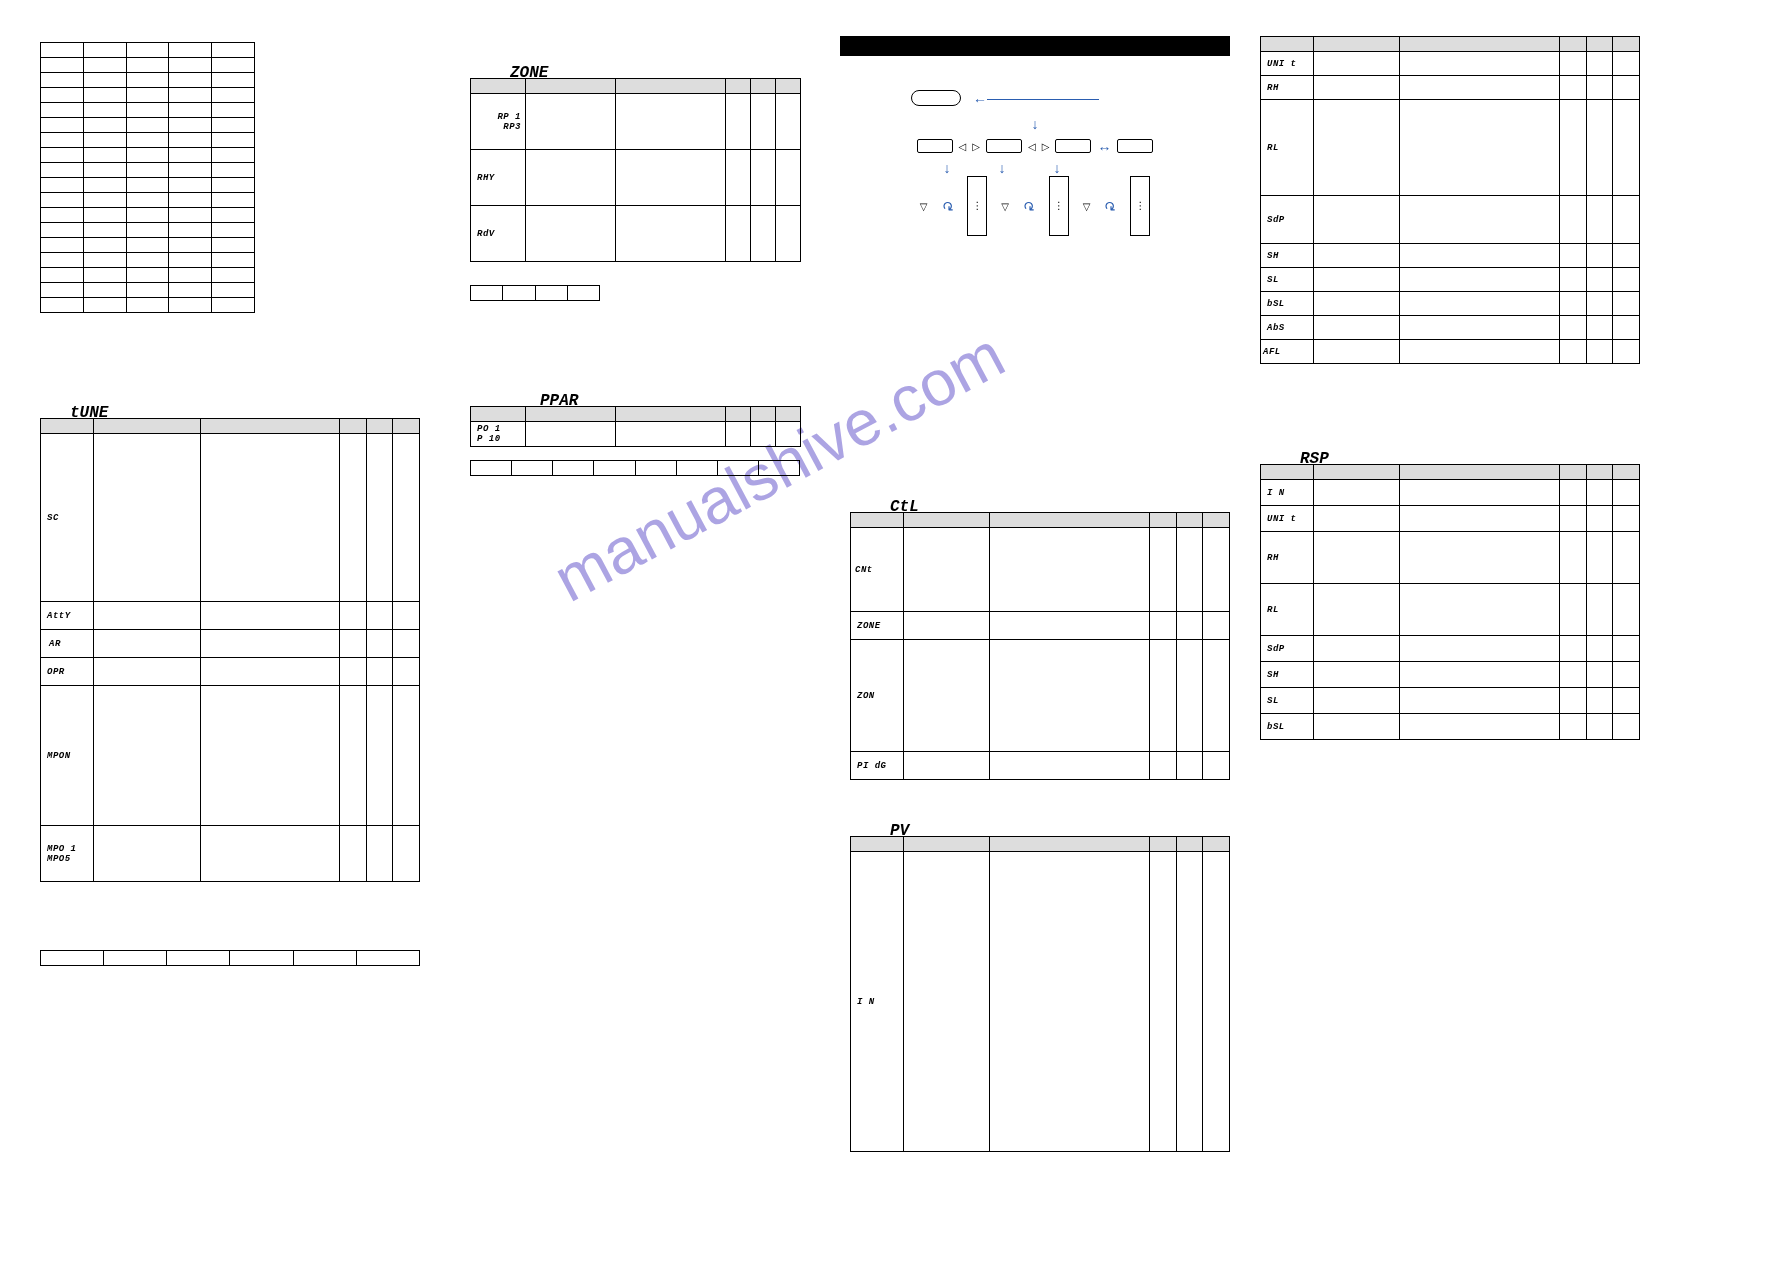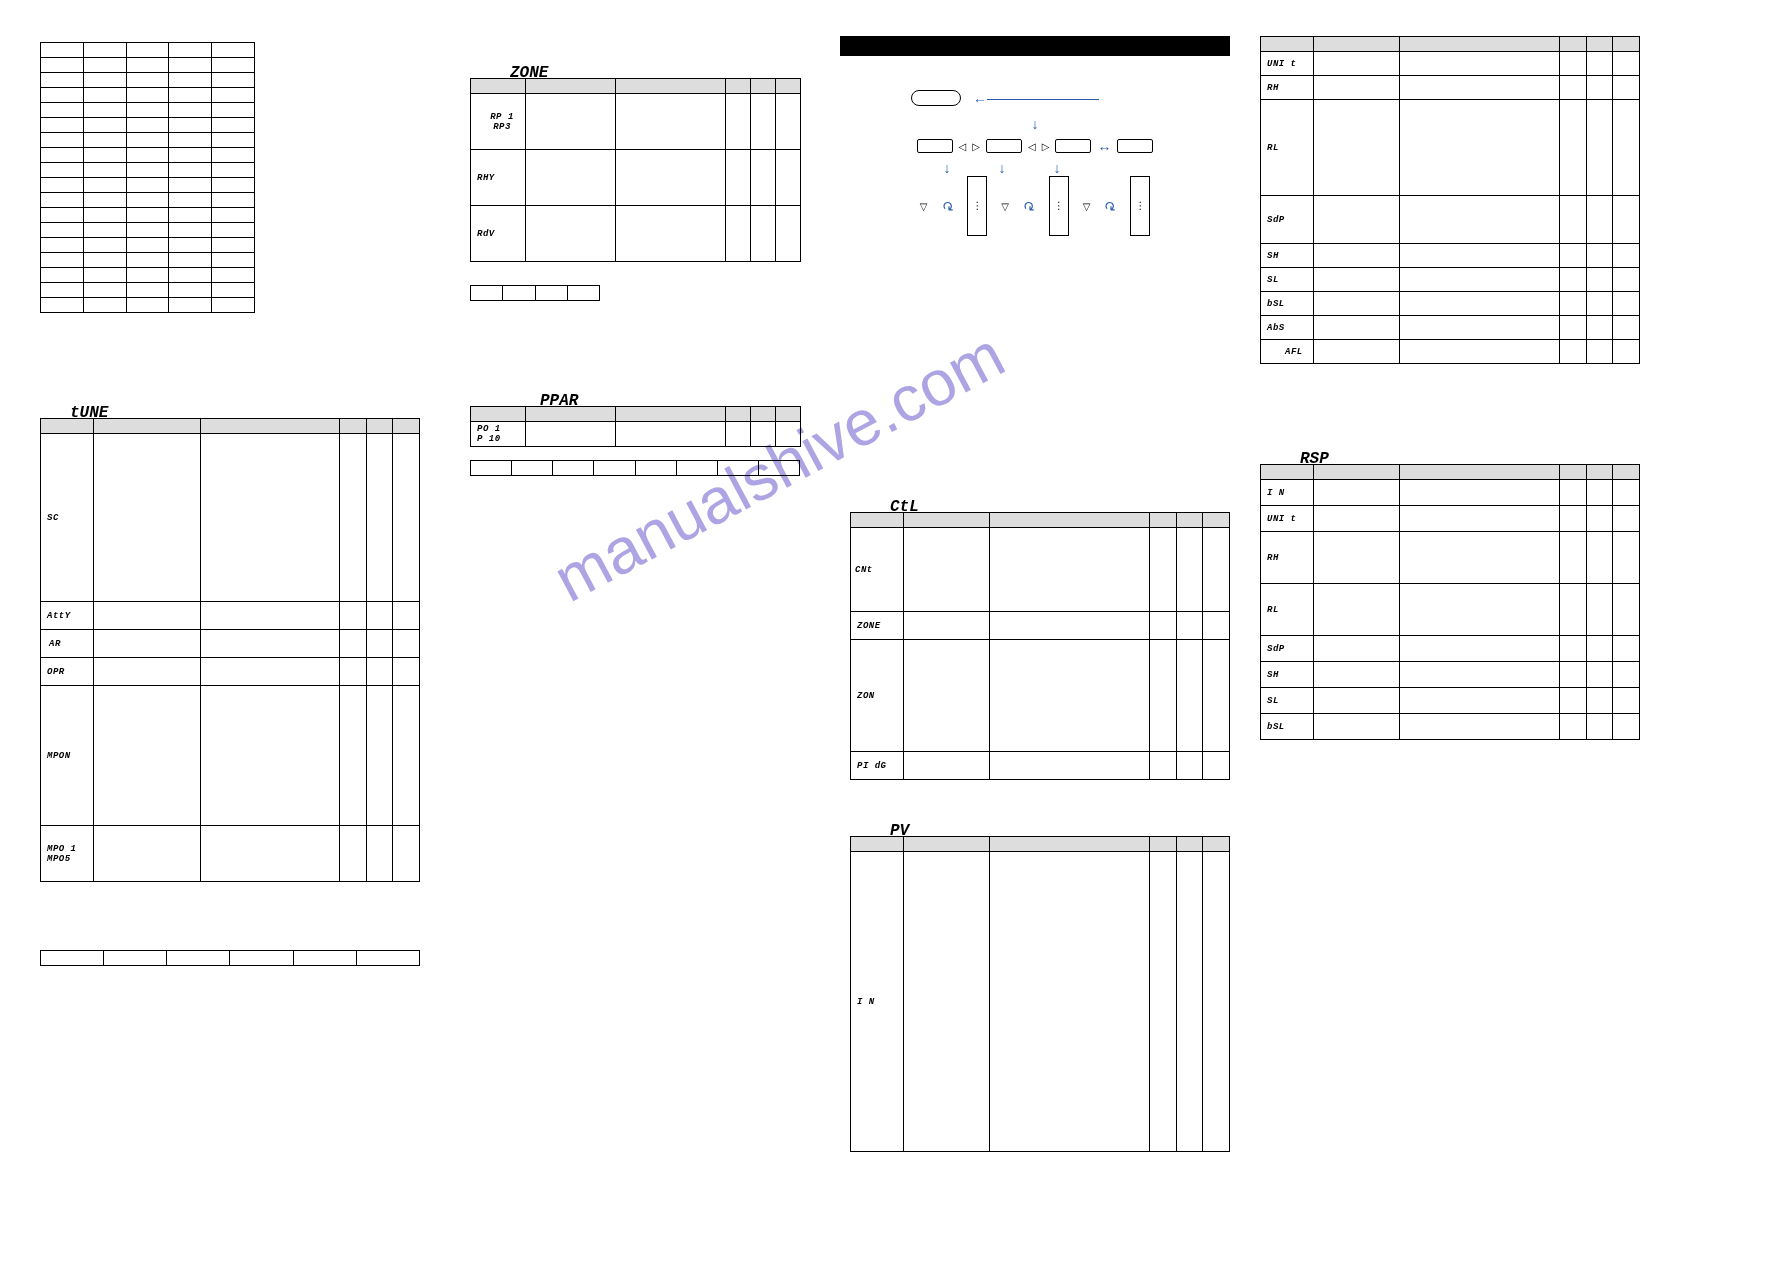--- a/index.html
+++ b/index.html
@@ -266,21 +266,21 @@
       <tbody>
         <tr>
           <th style="width:55px">&nbsp;</th>
           <th style="width:90px">&nbsp;</th>
           <th style="width:110px">&nbsp;</th>
           <th style="width:25px">&nbsp;</th>
           <th style="width:25px">&nbsp;</th>
           <th style="width:25px">&nbsp;</th>
         </tr>
         <tr style="height: 28px;">
-          <td rowspan="2" class="seg-font" style="vertical-align:middle;text-align:center;padding-left:12px;">RP 1<br> RP3</td>
+          <td rowspan="2" class="seg-font" style="vertical-align:middle;text-align:right;padding-left:12px;">RP 1<br> RP3</td>
           <td rowspan="2">&nbsp;</td>
           <td rowspan="2">&nbsp;</td>
           <td rowspan="2">&nbsp;</td>
           <td rowspan="2">&nbsp;</td>
           <td rowspan="2">&nbsp;</td>
         </tr>
         <tr style="height: 28px;"></tr>
         <tr style="height: 28px;">
           <td rowspan="2" class="seg-font" style="vertical-align:middle;text-align:left;padding-left:6px;">RHY</td>
           <td rowspan="2">&nbsp;</td>
@@ -503,21 +503,21 @@
         </tr>
         <tr style="height: 24px;">
           <td rowspan="1" class="seg-font" style="vertical-align:middle;text-align:left;padding-left:6px;">AbS</td>
           <td rowspan="1">&nbsp;</td>
           <td rowspan="1">&nbsp;</td>
           <td rowspan="1">&nbsp;</td>
           <td rowspan="1">&nbsp;</td>
           <td rowspan="1">&nbsp;</td>
         </tr>
         <tr style="height: 24px;">
-          <td rowspan="1" class="seg-font" style="vertical-align:middle;text-align:left;padding-left:24px;">AFL</td>
+          <td rowspan="1" class="seg-font" style="vertical-align:middle;text-align:left;padding-left:2px;">AFL</td>
           <td rowspan="1">&nbsp;</td>
           <td rowspan="1">&nbsp;</td>
           <td rowspan="1">&nbsp;</td>
           <td rowspan="1">&nbsp;</td>
           <td rowspan="1">&nbsp;</td>
         </tr>
       </tbody>
     </table>
 
   <div class="caption" style="left:1300px; top:450px;">RSP</div>

